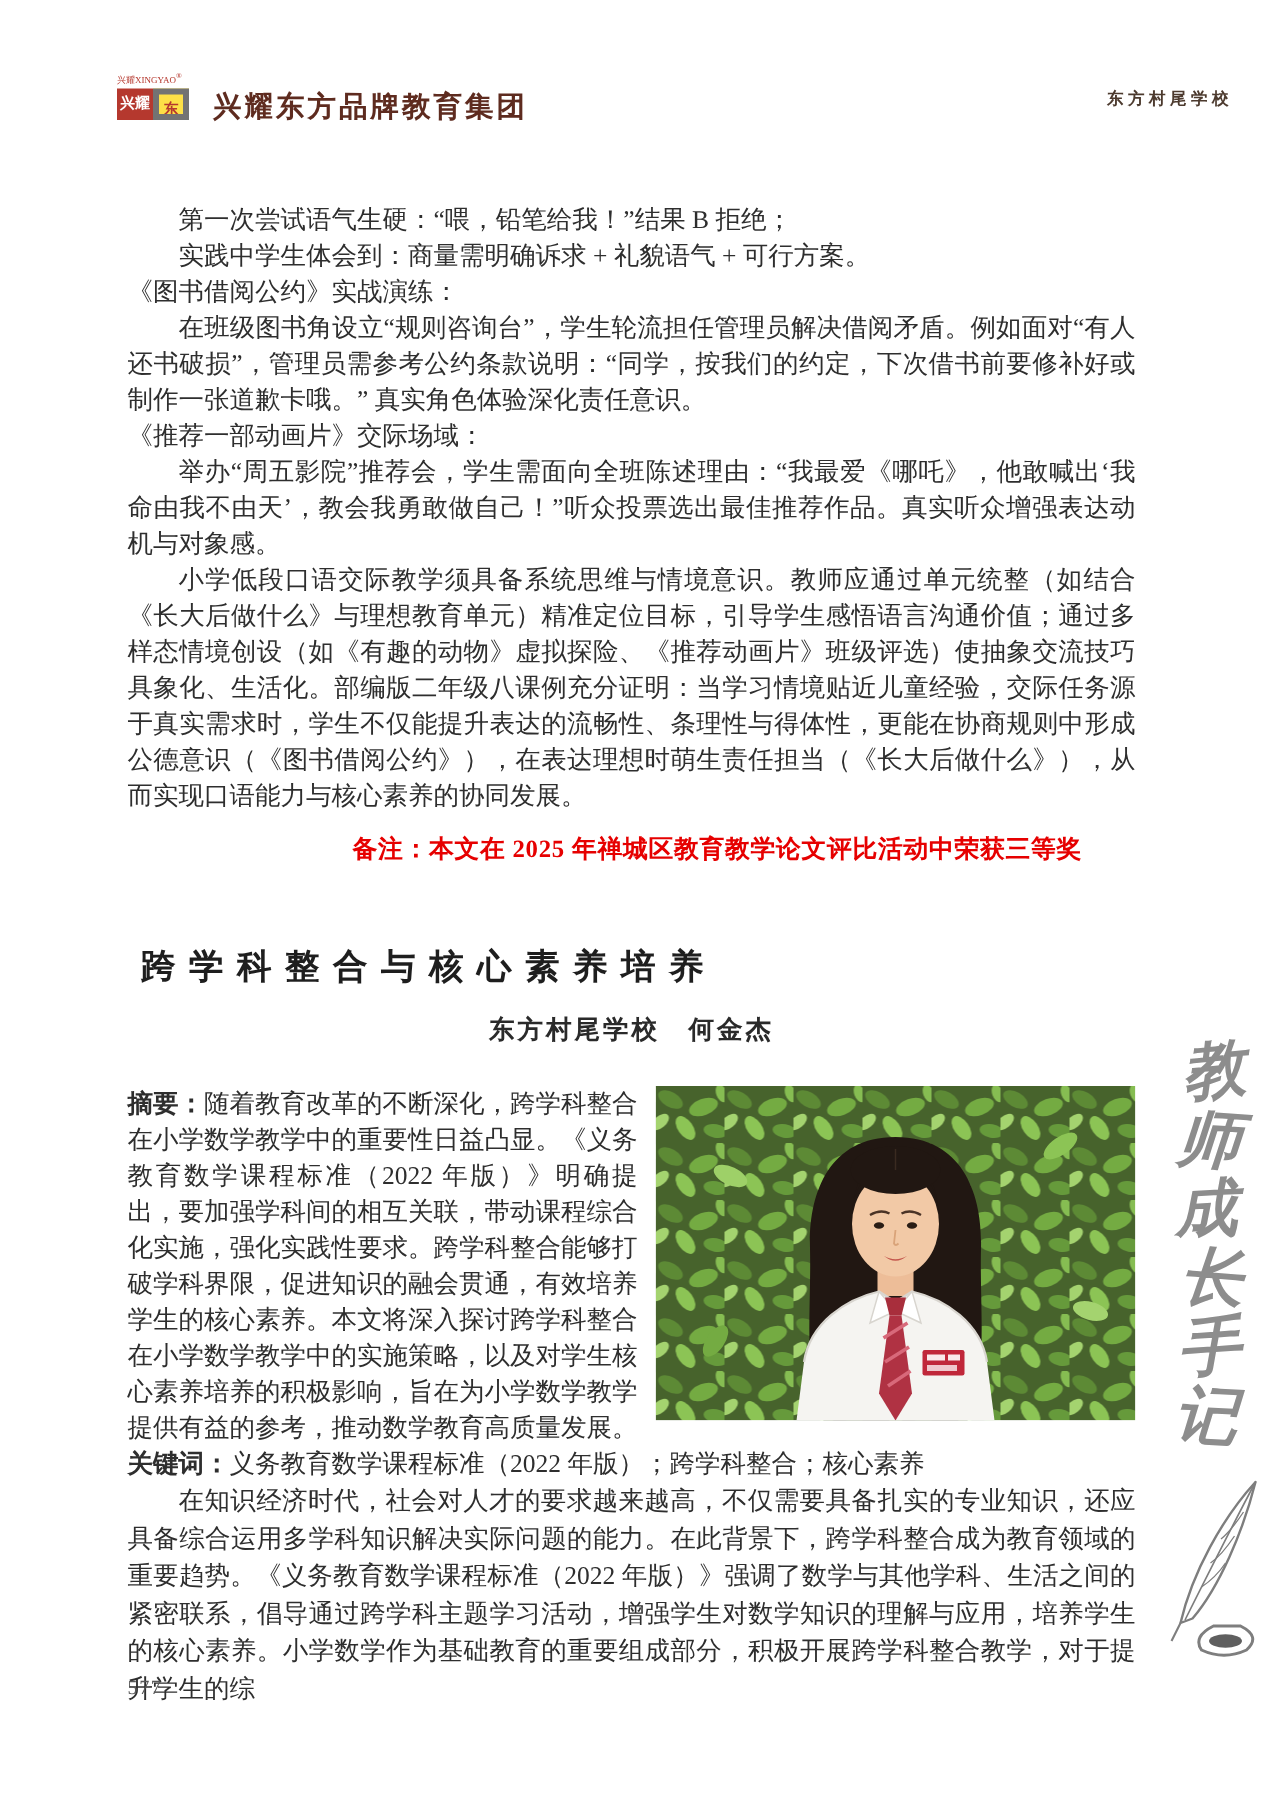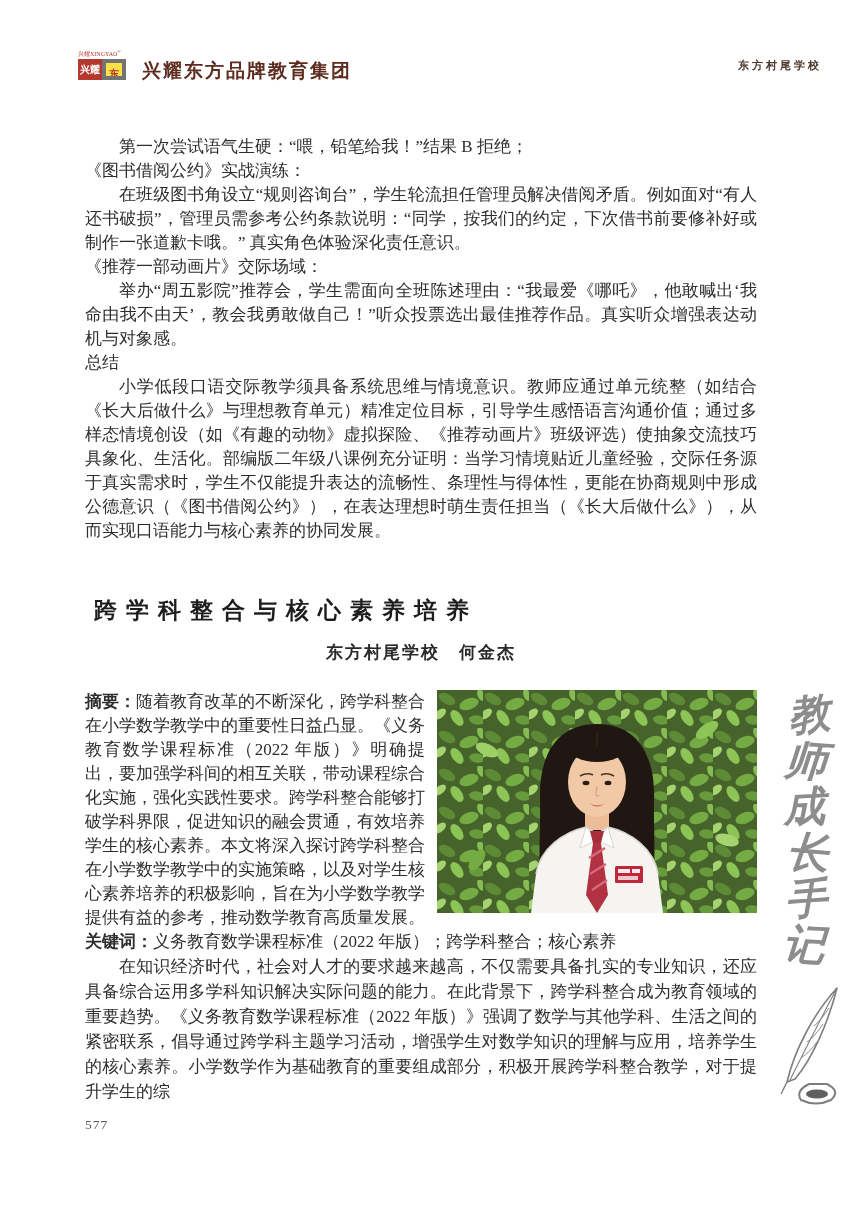--- a/index.html
+++ b/index.html
@@ -105,28 +105,29 @@
     </div>
   </div>
   <div class="org-name">兴耀东方品牌教育集团</div>
   <div class="school-name">东方村尾学校</div>
 </div>
 
 <div class="column">
 
   <section>
     <p class="body-p indent">第一次尝试语气生硬：“喂，铅笔给我！”结果 B 拒绝；</p>
+    <p class="body-p indent">实践中学生体会到：商量需明确诉求 + 礼貌语气 + 可行方案。</p>
     <p class="body-p">《图书借阅公约》实战演练：</p>
     <p class="body-p indent">在班级图书角设立“规则咨询台”，学生轮流担任管理员解决借阅矛盾。例如面对“有人还书破损”，管理员需参考公约条款说明：“同学，按我们的约定，下次借书前要修补好或制作一张道歉卡哦。” 真实角色体验深化责任意识。</p>
     <p class="body-p">《推荐一部动画片》交际场域：</p>
     <p class="body-p indent">举办“周五影院”推荐会，学生需面向全班陈述理由：“我最爱《哪吒》，他敢喊出‘我命由我不由天’，教会我勇敢做自己！”听众投票选出最佳推荐作品。真实听众增强表达动机与对象感。</p>
-    <p class="body-p">总结</p>
     <p class="body-p indent">小学低段口语交际教学须具备系统思维与情境意识。教师应通过单元统整（如结合《长大后做什么》与理想教育单元）精准定位目标，引导学生感悟语言沟通价值；通过多样态情境创设（如《有趣的动物》虚拟探险、《推荐动画片》班级评选）使抽象交流技巧具象化、生活化。部编版二年级八课例充分证明：当学习情境贴近儿童经验，交际任务源于真实需求时，学生不仅能提升表达的流畅性、条理性与得体性，更能在协商规则中形成公德意识（《图书借阅公约》），在表达理想时萌生责任担当（《长大后做什么》），从而实现口语能力与核心素养的协同发展。</p>
   </section>
 
+  <p class="note">备注：本文在 2025 年禅城区教育教学论文评比活动中荣获三等奖</p>
 
   <section>
     <h1 class="art2-title">跨学科整合与核心素养培养</h1>
     <p class="byline">东方村尾学校　何金杰</p>
 
     <div class="abstract-wrap">
       <div class="photo-box">
         <svg width="320" height="223" viewBox="0 0 320 223" xmlns="http://www.w3.org/2000/svg">
           <defs>
             <pattern id="leaves" width="46" height="38" patternUnits="userSpaceOnUse">

